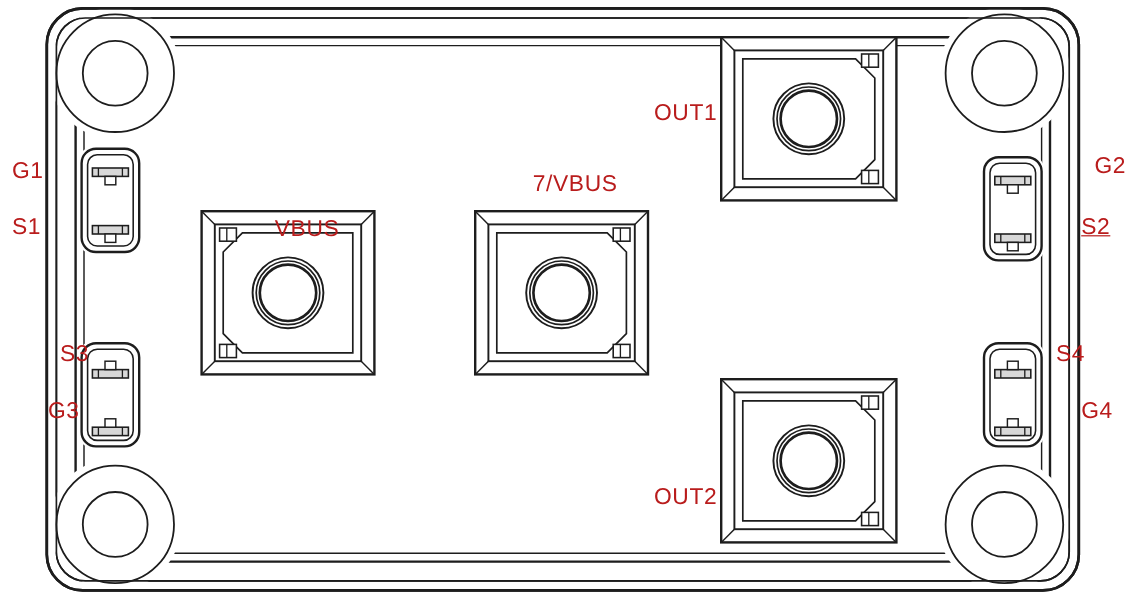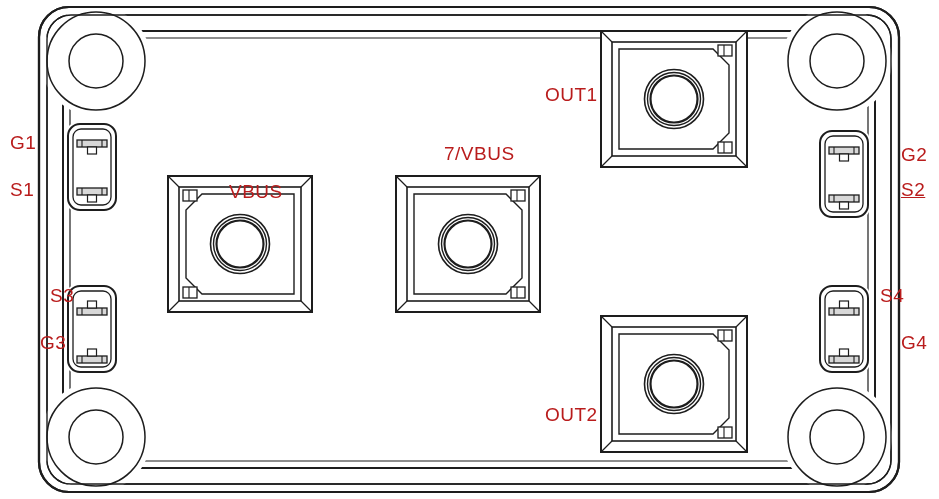--- a/index.html
+++ b/index.html
@@ -188,20 +188,20 @@
       </g>
   </svg>
 
   <div id="labels">
       <div class="lbl" style="left: 229px; top: 144px; margin-top: 38px;">VBUS</div>
       <div class="lbl" style="left: 444px; top: 144px;">7/VBUS</div>
       <div class="lbl" style="left: 545px; top: 85px;">OUT1</div>
       <div class="lbl" style="left: 545px; top: 383px; margin-top: 22px;">OUT2</div>
       <div class="lbl" style="left: 10px; top: 133px;">G1</div>
       <div class="lbl" style="left: 10px; top: 180px; text-align: right;">S1</div>
-      <div class="lbl" style="left: 901px; top: 145px;">G2</div>
+      <div class="lbl" style="left: 901px; top: 129px; padding-left: 11px;">G2</div>
       <div class="lbl" style="left: 901px; top: 180px; text-decoration: underline;">S2</div>
       <div class="lbl" style="left: 10px; top: 286px; margin-left: 40px;">S3</div>
       <div class="lbl" style="left: 10px; top: 333px; margin-left: 30px;">G3</div>
       <div class="lbl" style="left: 880px; top: 286px;">S4</div>
       <div class="lbl" style="left: 901px; top: 333px;">G4</div>
     </div>
 </div>
 
 </body></html>

